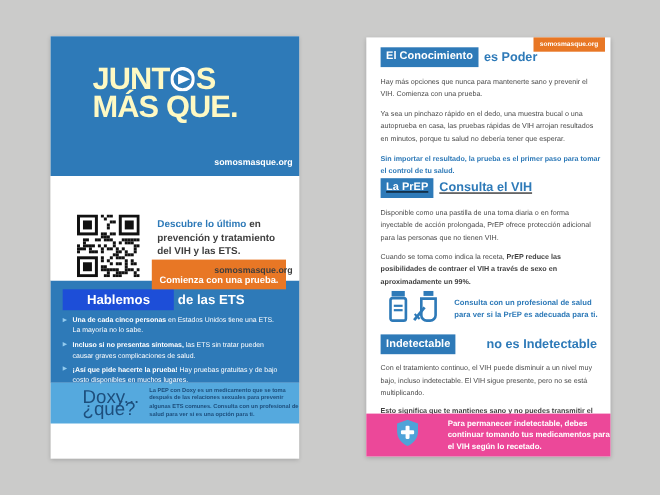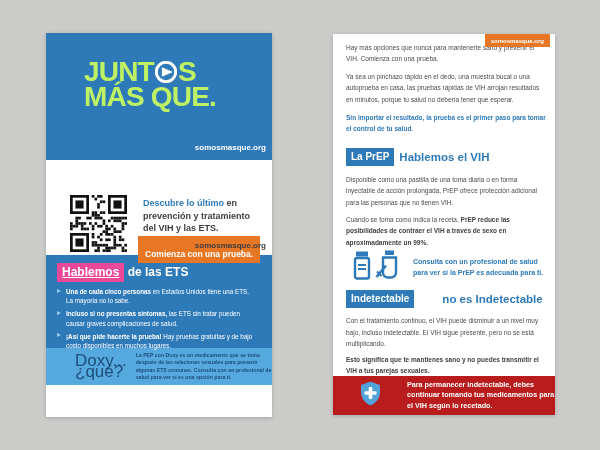--- a/index.html
+++ b/index.html
@@ -4,37 +4,37 @@
 <style>
   html,body{margin:0;padding:0;}
   .stage{position:relative;width:600px;height:450px;background:#cbcbca;overflow:hidden;
          font-family:"Liberation Sans",sans-serif;}
   .flyer{position:absolute;box-shadow:0 1px 4px rgba(0,0,0,.18);}
 
   
   #front{left:46px;top:33px;width:226px;height:384px;background:#fff;}
   .hero{height:127px;background:#2e7ab8;position:relative;}
   .hero-title{position:absolute;left:38px;top:26px;margin:0;font-size:28px;line-height:25px;
-              font-weight:700;color:#bef264;letter-spacing:-0.8px;}
+              font-weight:700;color:#fef9c3;letter-spacing:-0.8px;}
   .hero-title .line{display:block;white-space:nowrap;}
   .o-play{display:inline-block;width:22px;height:22px;margin:0 1px;vertical-align:-2px;}
   .hero-url{position:absolute;right:6px;bottom:8px;font-size:8px;font-weight:700;color:#fff;}
 
   .mid{height:95px;background:#fff;position:relative;}
   .qr{position:absolute;left:24px;top:35px;width:57px;height:57px;}
   .qr-caption{position:absolute;left:97px;top:37px;width:118px;font-size:9px;font-weight:700;
               line-height:12.5px;color:#3e3e3e;}
   .qr-caption .hl{color:#2e7ab8;}
   .cta{position:absolute;left:92px;top:76px;background:#e87725;color:#fff;font-size:8.5px;
        font-weight:700;padding:13px 7px 4px;cursor:pointer;}
   .mid-url{position:absolute;right:6px;bottom:5px;font-size:8px;font-weight:700;color:#3e3e3e;}
 
   .ets{height:93px;background:#2e7ab8;padding:10px 0 0 11px;box-sizing:border-box;}
   .ets-head{font-size:12px;font-weight:700;color:#fff;}
-  .ets-head .ets-hl{background:#ec4899;padding:2px 5px 3px;text-decoration:underline;}
+  .ets-head .ets-hl{background:#1d4ed8;padding:2px 22px 3px;}
   .ets-list{list-style:none;margin:8px 0 0;padding:0;}
   .ets-item{display:flex;gap:5px;margin-bottom:3.5px;width:196px;font-size:6.3px;
             line-height:9.4px;color:#fff;}
   .tri{width:0;height:0;border-left:4px solid #93cbee;border-top:2.8px solid transparent;
        border-bottom:2.8px solid transparent;margin-top:1.8px;flex:none;}
 
   .doxy{height:37px;background:#55a9de;box-sizing:border-box;display:flex;align-items:center;
         padding-left:29px;gap:9px;}
   .doxy-label{font-size:17px;font-weight:400;color:#1d4e7c;line-height:10.5px;flex:none;}
   .doxy-label span{display:block;}
@@ -47,26 +47,26 @@
   .back-content{padding:0 10px 0 13px;}
   .back-h{display:flex;align-items:center;gap:5px;}
   .bh-box{background:#2e7ab8;color:#fff;font-size:10px;font-weight:700;padding:3px 5px 4px;
           white-space:nowrap;}
   .bh-rest{color:#2e7ab8;font-size:11.5px;font-weight:700;white-space:nowrap;}
   .bp{margin:0;font-size:6.5px;line-height:11.4px;color:#4a4a4a;width:201px;}
   .bp b{color:#3f3f3f;}
   .bp.blue{color:#2e7ab8;font-weight:700;}
   .bp.bold{color:#3f3f3f;font-weight:700;}
   .mt4{margin-top:4px;}.mt6{margin-top:6px;}.mt7{margin-top:7px;}
-  .mt8{margin-top:8px;gap:28px;}.mt9{margin-top:9px;}.mt13{margin-top:13px;}
+  .mt8{margin-top:8px;gap:28px;}.mt9{margin-top:9px;}.mt13{text-decoration:underline;}
   .icons-row{display:flex;align-items:center;margin:4px 0 0 7px;height:30px;}
   .icon-gap{margin-left:4px;}
   .consult{margin-left:14px;width:142px;font-size:7px;font-weight:700;color:#2e7ab8;
            line-height:11px;}
-  .back-footer{position:absolute;left:0;bottom:0;width:100%;height:39px;background:#b91c1c;
+  .back-footer{position:absolute;left:0;bottom:0;width:100%;height:39px;background:#ec4899;
                box-sizing:border-box;display:flex;align-items:center;padding-left:27px;}
   .footer-text{margin-left:26px;width:148px;font-size:7.2px;font-weight:700;color:#fff;
                line-height:10.3px;}
 </style>
 </head>
 <body>
 
 <div class="stage">
 
   <section class="flyer" id="front">
@@ -232,27 +232,31 @@
         <span>¿qué?</span>
       </div>
       <div class="doxy-text">La PEP con Doxy es un medicamento que se toma después de las relaciones sexuales para prevenir algunas ETS comunes. Consulta con un profesional de salud para ver si es una opción para ti.</div>
     </div>
   </section>
 
   <section class="flyer" id="back">
     <div class="tab">somosmasque.org</div>
 
     <div class="back-content">
+      <div class="back-h mt9">
+        <span class="bh-box">El Conocimiento</span>
+        <span class="bh-rest">es Poder</span>
+      </div>
       <p class="bp mt8">Hay más opciones que nunca para mantenerte sano y prevenir el VIH. Comienza con una prueba.</p>
       <p class="bp mt6">Ya sea un pinchazo rápido en el dedo, una muestra bucal o una autoprueba en casa, las pruebas rápidas de VIH arrojan resultados en minutos, porque tu salud no debería tener que esperar.</p>
       <p class="bp blue mt7">Sin importar el resultado, la prueba es el primer paso para tomar el control de tu salud.</p>
 
       <div class="back-h mt13">
         <span class="bh-box">La PrEP</span>
-        <span class="bh-rest">Hablemos el VIH</span>
+        <span class="bh-rest">Consulta el VIH</span>
       </div>
       <p class="bp mt8">Disponible como una pastilla de una toma diaria o en forma inyectable de acción prolongada, PrEP ofrece protección adicional para las personas que no tienen VIH.</p>
       <p class="bp mt6"><span>Cuando se toma como indica la receta, </span><b>PrEP reduce las posibilidades de contraer el VIH a través de sexo en aproximadamente un 99%.</b></p>
       <div class="icons-row">
         <span><svg width="18" height="29" viewBox="0 0 18 29">
               <rect x="3" y="0.5" width="12" height="5" fill="#2e7ab8"></rect>
               <rect x="2" y="7" width="14" height="20.5" rx="2" fill="none" stroke="#2e7ab8" stroke-width="2.4"></rect>
               <rect x="5" y="13" width="8" height="2" fill="#2e7ab8"></rect>
               <rect x="5" y="17" width="8" height="2" fill="#2e7ab8"></rect>
             </svg></span>

